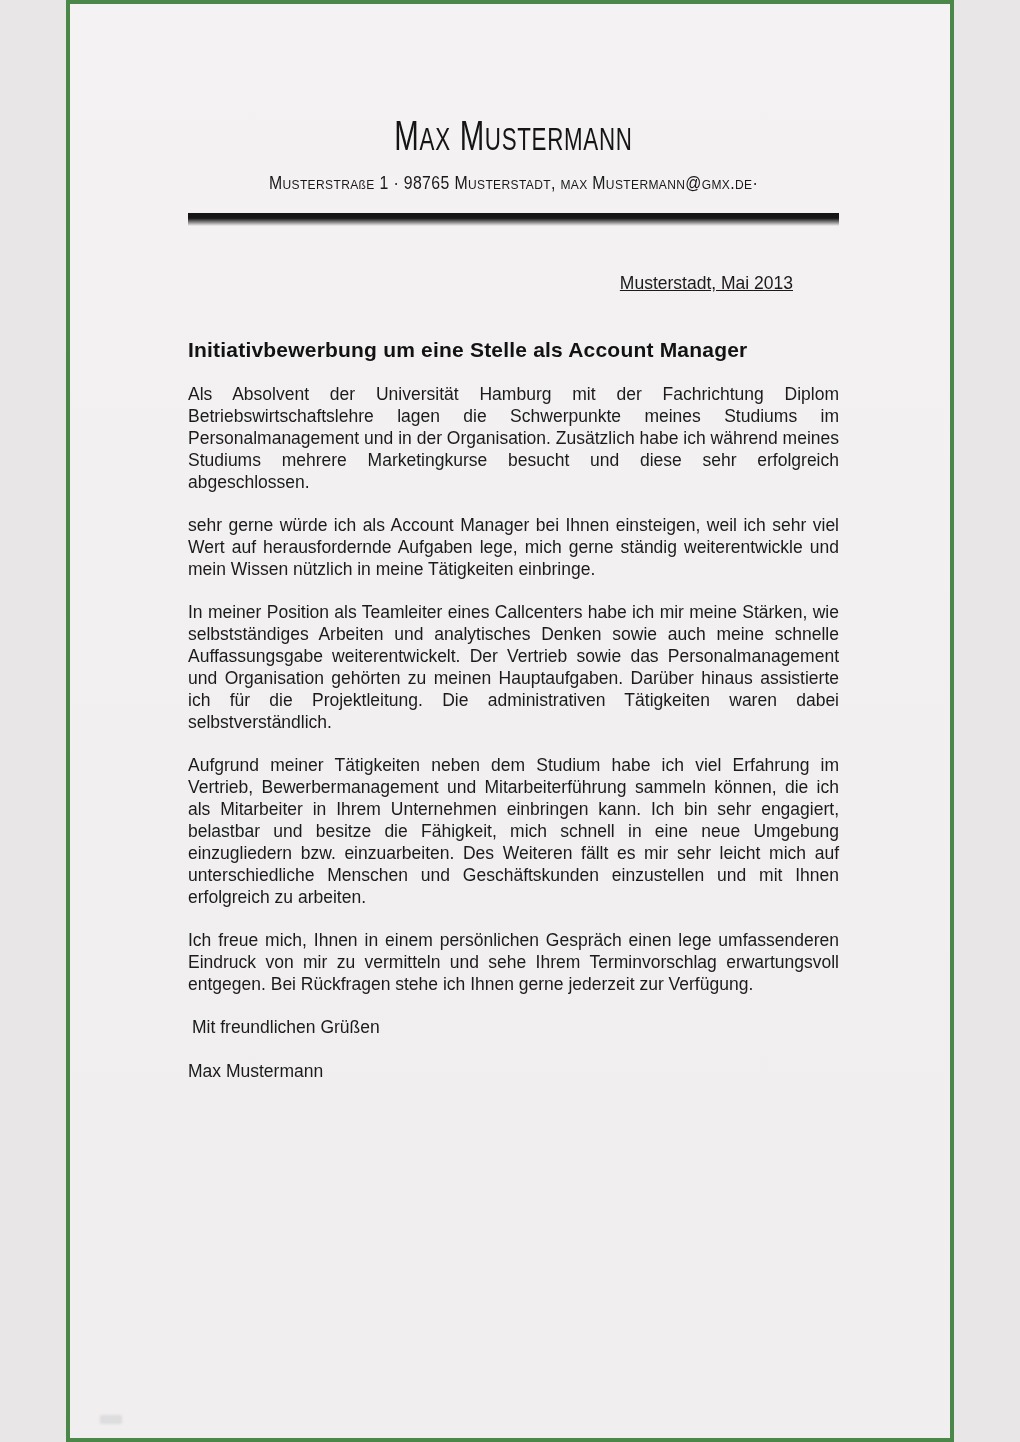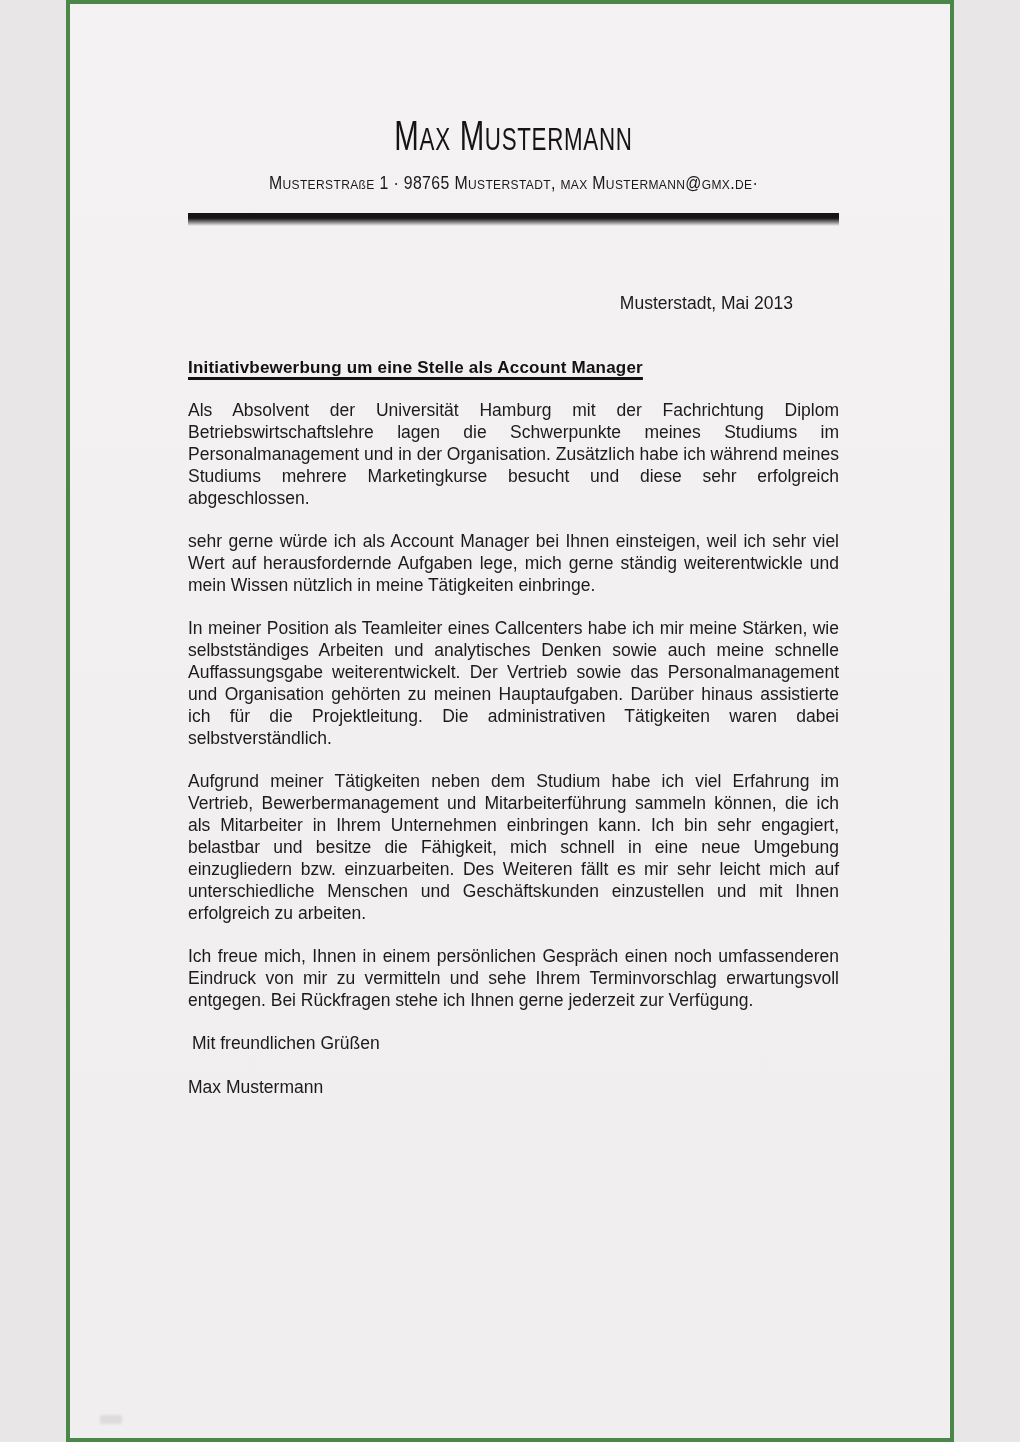--- a/index.html
+++ b/index.html
@@ -44,34 +44,34 @@
 
   .rule {
     margin-top: 20px;
     height: 13px;
     background: linear-gradient(180deg,
       #141414 0%, #161616 40%,
       #4e4e4e 56%, #8b898a 72%,
       #c7c5c6 88%, #f1eff0 100%);
   }
   .date-line {
-    margin-top: 66px;
+    margin-top: 46px;
     text-align: right;
     padding-right: 46px;
     font-size: 17.5px;
     line-height: 22px;
     color: #1b1b1b;
+    text-decoration: underline;
   }
   .subject-line {
     margin: 44px 0 12px 0;
-    font-size: 17px;
+    font-size: 21px;
     font-weight: 700;
     color: #121212;
     letter-spacing: 0.2px;
-    text-decoration: underline;
     text-decoration-thickness: 2.5px;
     text-underline-offset: 4px;
   }
   .salutation {
     margin: 54px 0 0 0;
     font-size: 17.5px;
     line-height: 22px;
   }
   .para {
     margin: 21px 0 0 0;
@@ -110,21 +110,21 @@
 
 
   <p class="para">Als Absolvent der Universität Hamburg mit der Fachrichtung Diplom Betriebswirtschaftslehre lagen die Schwerpunkte meines Studiums im Personalmanagement und in der Organisation. Zusätzlich habe ich während meines Studiums mehrere Marketingkurse besucht und diese sehr erfolgreich abgeschlossen.</p>
 
   <p class="para">sehr gerne würde ich als Account Manager bei Ihnen einsteigen, weil ich sehr viel Wert auf herausfordernde Aufgaben lege, mich gerne ständig weiterentwickle und mein Wissen nützlich in meine Tätigkeiten einbringe.</p>
 
   <p class="para">In meiner Position als Teamleiter eines Callcenters habe ich mir meine Stärken, wie selbstständiges Arbeiten und analytisches Denken sowie auch meine schnelle Auffassungsgabe weiterentwickelt. Der Vertrieb sowie das Personalmanagement und Organisation gehörten zu meinen Hauptaufgaben. Darüber hinaus assistierte ich für die Projektleitung. Die administrativen Tätigkeiten waren dabei selbstverständlich.</p>
 
   <p class="para">Aufgrund meiner Tätigkeiten neben dem Studium habe ich viel Erfahrung im Vertrieb, Bewerbermanagement und Mitarbeiterführung sammeln können, die ich als Mitarbeiter in Ihrem Unternehmen einbringen kann. Ich bin sehr engagiert, belastbar und besitze die Fähigkeit, mich schnell in eine neue Umgebung einzugliedern bzw. einzuarbeiten. Des Weiteren fällt es mir sehr leicht mich auf unterschiedliche Menschen und Geschäftskunden einzustellen und mit Ihnen erfolgreich zu arbeiten.</p>
 
-  <p class="para">Ich freue mich, Ihnen in einem persönlichen Gespräch einen noch umfassenderen Eindruck von mir zu vermitteln und sehe Ihrem Terminvorschlag erwartungsvoll entgegen. Bei Rückfragen stehe ich Ihnen gerne jederzeit zur Verfügung.</p>
+  <p class="para">Ich freue mich, Ihnen in einem persönlichen Gespräch einen lege umfassenderen Eindruck von mir zu vermitteln und sehe Ihrem Terminvorschlag erwartungsvoll entgegen. Bei Rückfragen stehe ich Ihnen gerne jederzeit zur Verfügung.</p>
 
   <p class="closing">Mit freundlichen Grüßen</p>
 
   <p class="signature">Max Mustermann</p>
 
   <div class="scan-smudge"></div>
 
 </div>
 
 </body></html>

